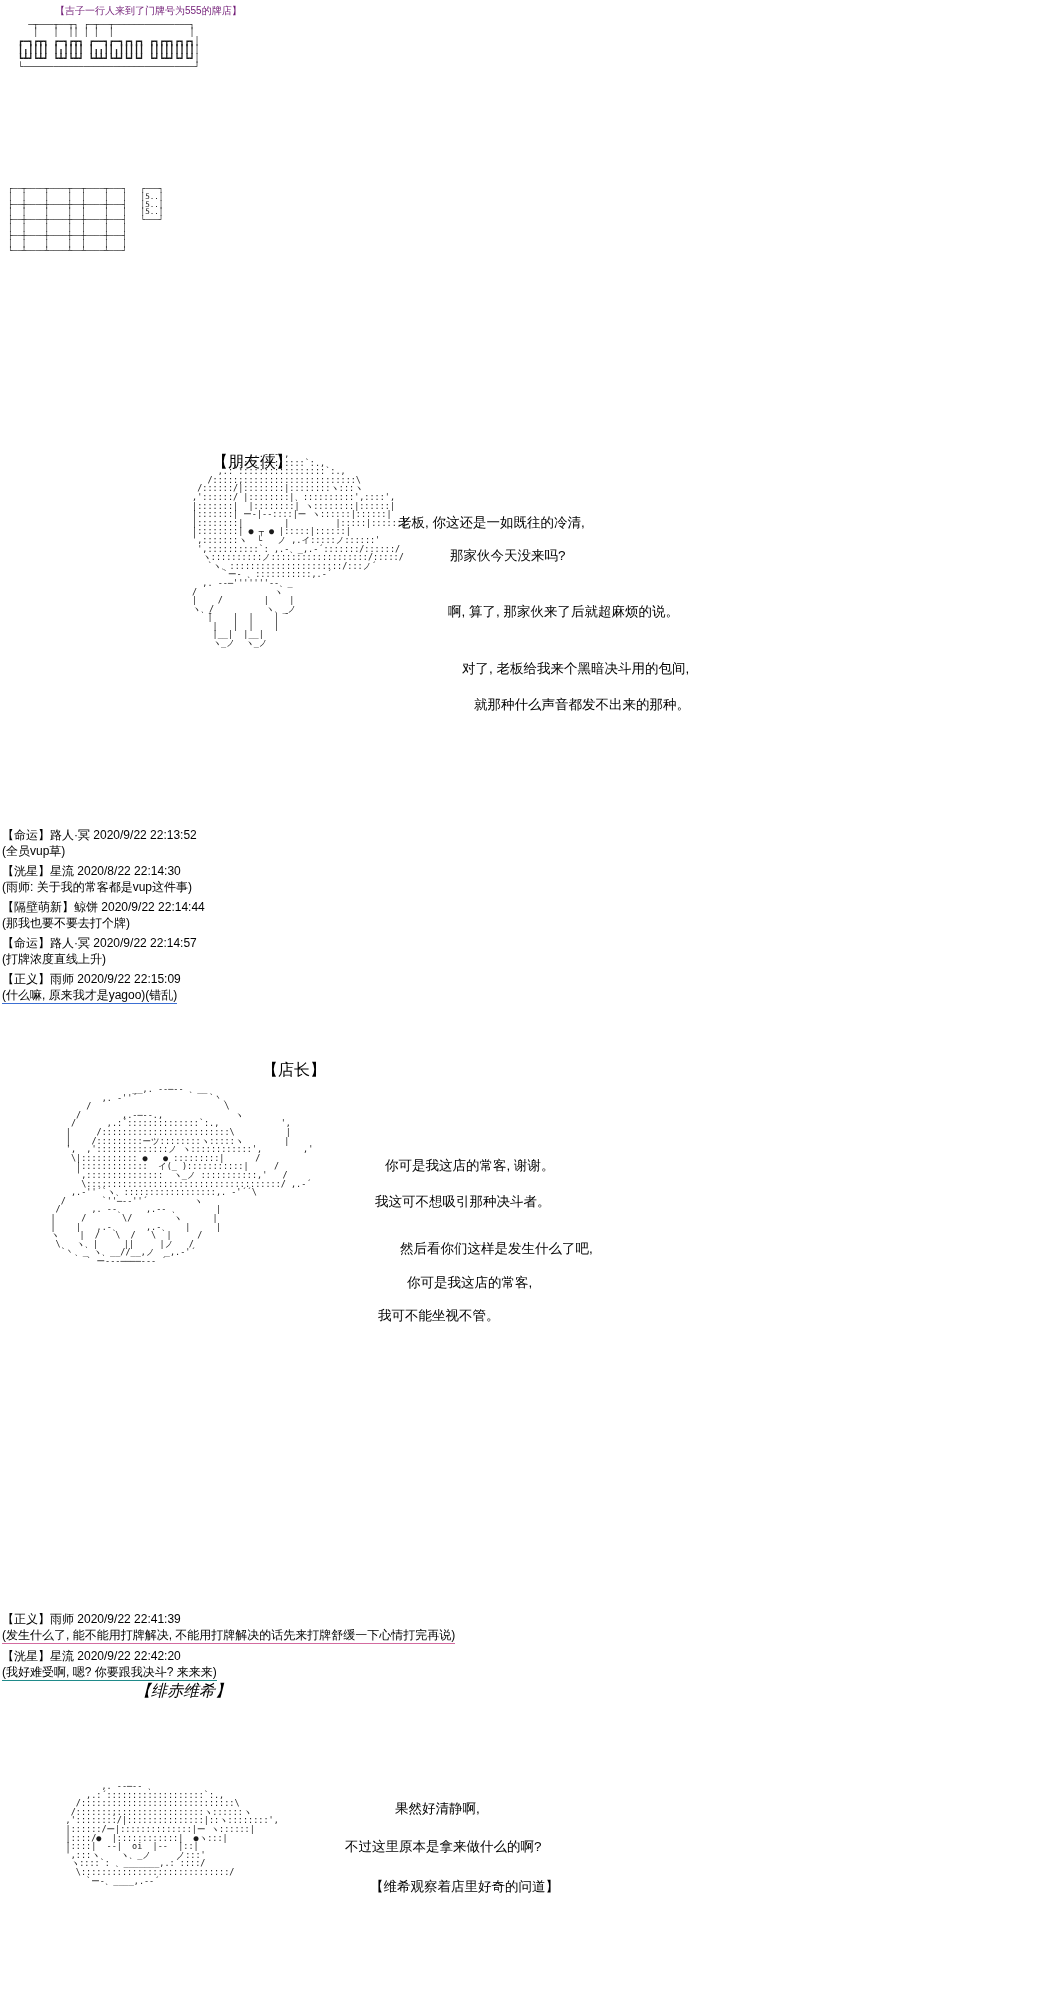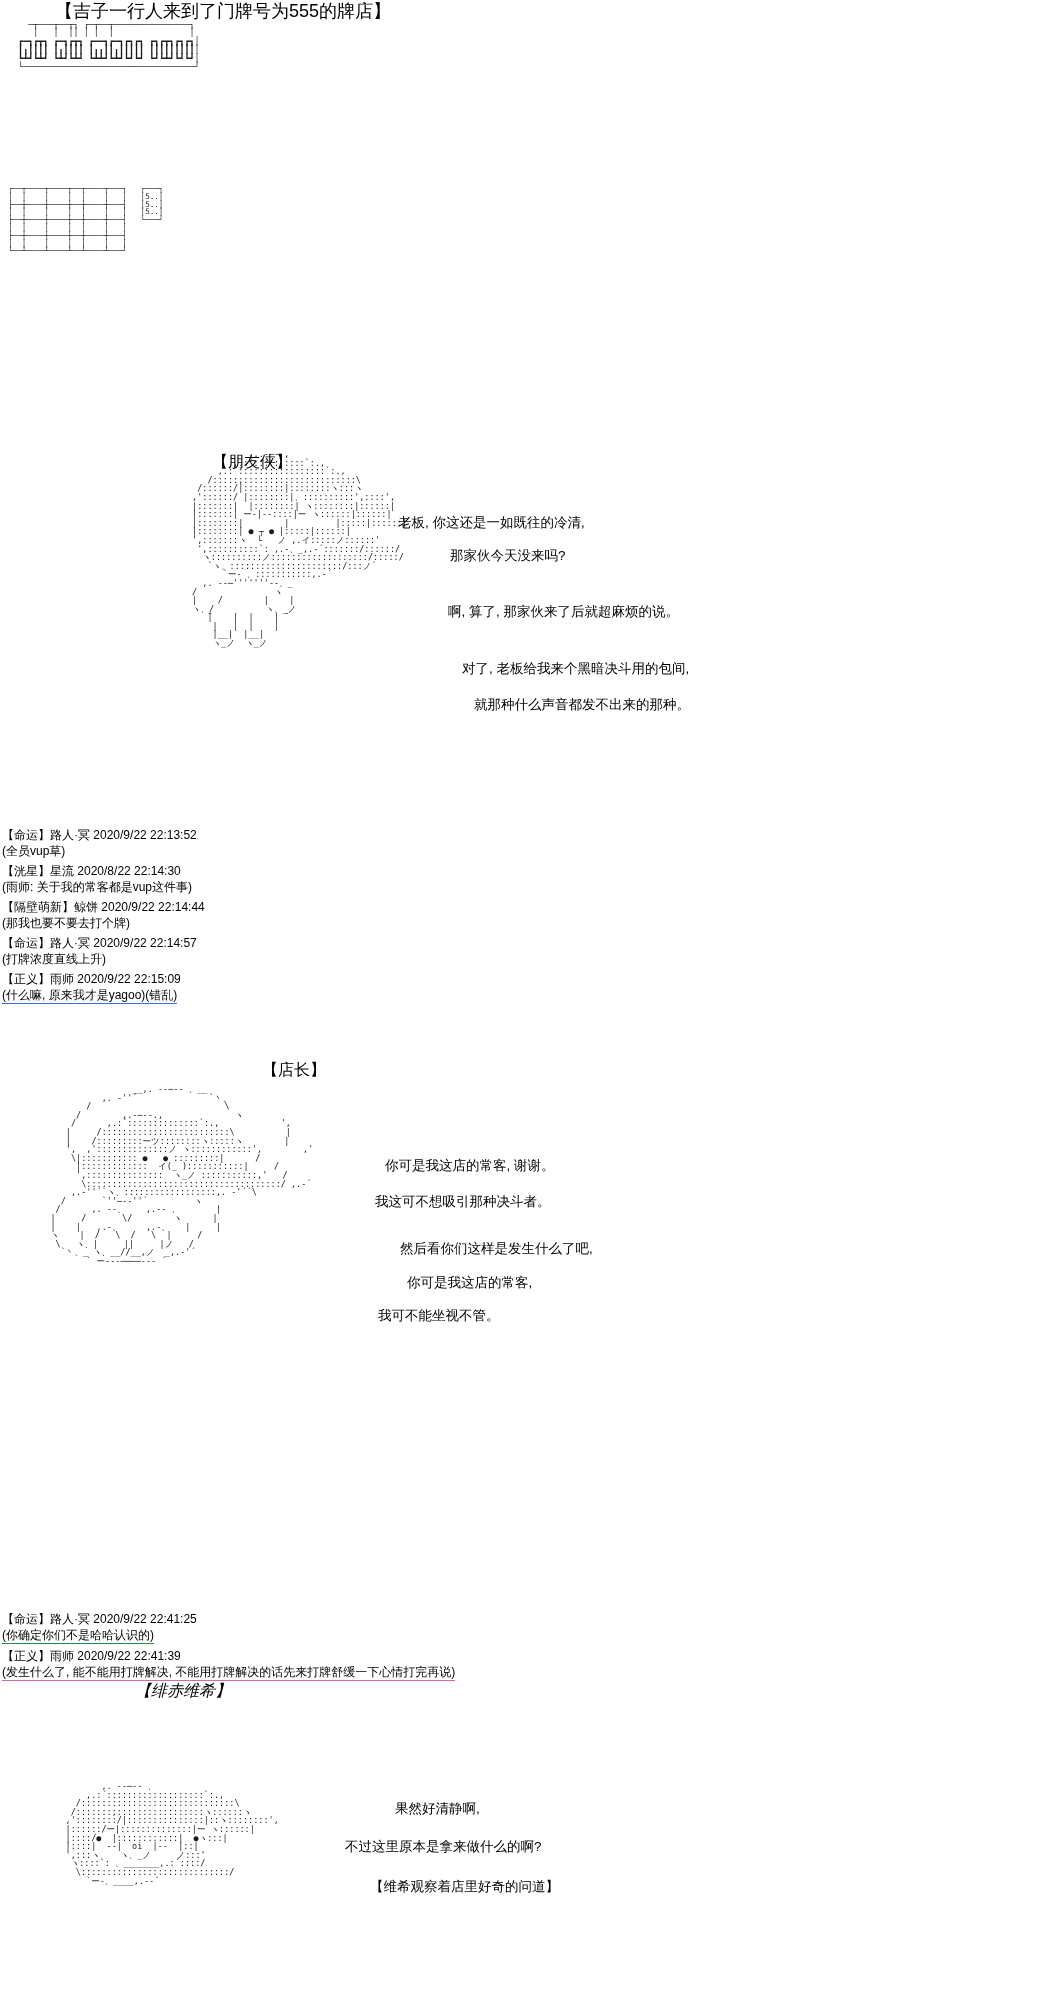--- a/index.html
+++ b/index.html
@@ -38,23 +38,23 @@
     line-height: 8.4px;
     font-weight: bold;
   }
 
   
   .header-title {
     position: absolute;
     left: 55px;
     top: 3px;
     font-family: "Liberation Sans", sans-serif;
-    font-size: 18px;
+    font-size: 10px;
     line-height: 16px;
-    color: #000000;
+    color: #701a75;
     white-space: nowrap;
   }
 
   .dialogue-line {
     font-family: "Liberation Sans", sans-serif;
     font-size: 13.5px;
     line-height: 18px;
     white-space: nowrap;
     color: #000;
   }
@@ -203,36 +203,36 @@
            ` ー---────--‐ ´</div>
 
   <div class="abs dialogue-line" style="left:385px; top:1157px;">你可是我这店的常客, 谢谢。</div>
   <div class="abs dialogue-line" style="left:375px; top:1193px;">我这可不想吸引那种决斗者。</div>
   <div class="abs dialogue-line" style="left:400px; top:1240px;">然后看你们这样是发生什么了吧,</div>
   <div class="abs dialogue-line" style="left:407px; top:1274px;">你可是我这店的常客,</div>
   <div class="abs dialogue-line" style="left:378px; top:1307px;">我可不能坐视不管。</div>
 
   <div class="abs comments" style="left:2px; top:1612px;">
 
-    <div class="comment">
-      <div class="meta">
-        <span>【命运】</span><span>路人·冥</span>
-        <span>2020/9/22 22:41:25</span>
-      </div>
-      <div class="body"><span class="ul-green">(你确定你们不是哈哈认识的)</span></div>
-    </div>
 
     <div class="comment">
       <div class="meta">
         <span>【正义】</span><span>雨师</span>
         <span>2020/9/22 22:41:39</span>
       </div>
       <div class="body"><span class="ul-pink">(发生什么了, 能不能用打牌解决, 不能用打牌解决的话先来打牌舒缓一下心情打完再说)</span></div>
     </div>
 
+    <div class="comment">
+      <div class="meta">
+        <span>【洸星】</span><span>星流</span>
+        <span>2020/9/22 22:42:20</span>
+      </div>
+      <div class="body"><span class="ul-teal">(我好难受啊, 嗯? 你要跟我决斗? 来来来)</span></div>
+    </div>
 
   </div>
 
   <div class="abs" style="left:135px; top:1681px;font-style:italic;">【绯赤维希】</div>
 
   <div class="abs ascii" style="left:40px; top:1782px; width:420px;">            ,. -‐─‐- 、
          ,.:´:::::::::::::::::::`:.,
        /::::::::::::::::::::::::::::::\
       /:::::::;:::::::::::::::::ヽ::::::ヽ
      ,'::::::::/|:::::::::::::::|::ヽ::::::::',

